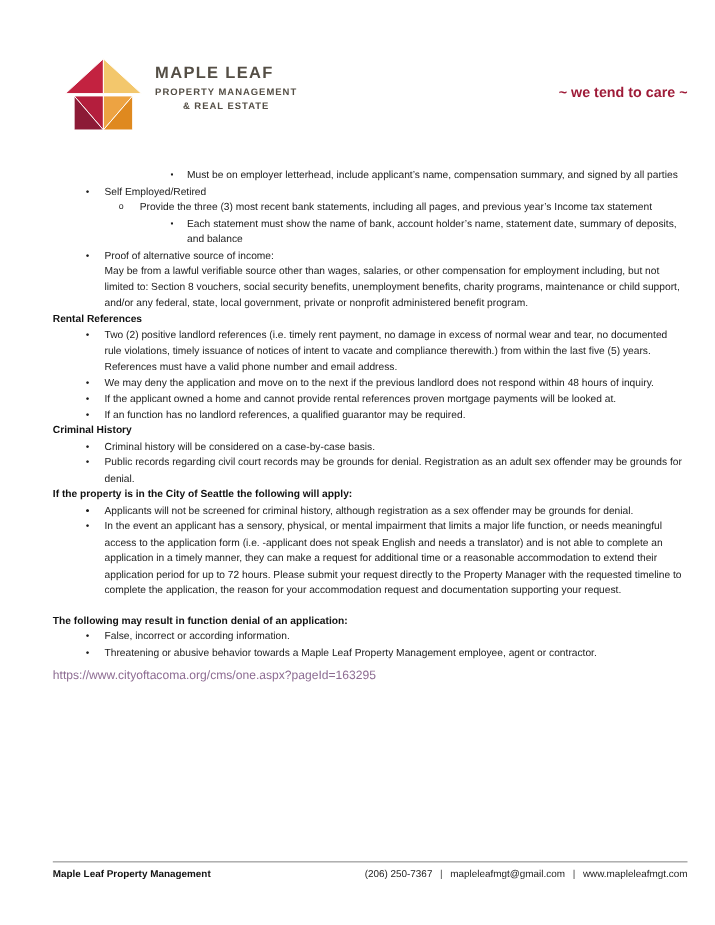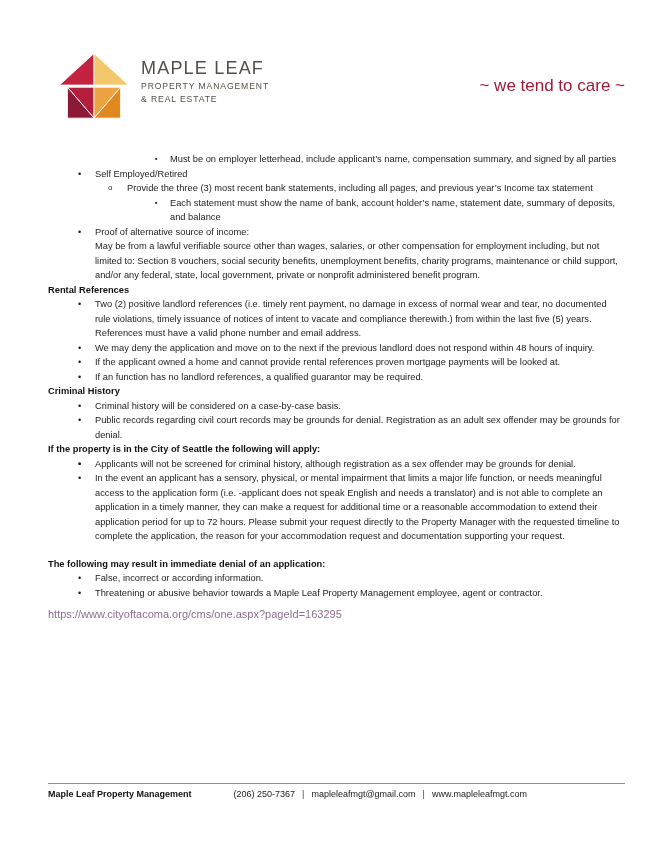--- a/index.html
+++ b/index.html
@@ -6,40 +6,40 @@
   .page {
     position:relative; width:650px; height:841px; background:#ffffff;
     font-family:"Liberation Sans", sans-serif; color:#1c1c1c; overflow:hidden;
     margin:0 auto;
   }
   
   .header { position:absolute; top:52px; left:58px; right:25px; display:flex; justify-content:space-between; align-items:flex-start; }
   .logo { display:flex; gap:11px; }
   .logo svg { width:72px; height:69px; display:block; }
   .wordmark { padding-top:7px; color:#544e45; }
-  .brand { font-size:18px; font-weight:normal; letter-spacing:1.2px; line-height:1.05; white-space:nowrap; }
-  .brand-sub { font-size:8.6px; font-weight:normal; letter-spacing:0.9px; margin-top:3px; white-space:nowrap; }
-  .tagline { margin-top:24px; font-size:17px; font-weight:normal; color:#9e1b38; white-space:nowrap; }
+  .brand { font-size:15px; font-weight:bold; letter-spacing:1.2px; line-height:1.05; white-space:nowrap; }
+  .brand-sub { font-size:8.6px; font-weight:bold; letter-spacing:0.9px; margin-top:3px; white-space:nowrap;text-align:center; }
+  .tagline { margin-top:24px; font-size:13px; font-weight:bold; color:#9e1b38; white-space:nowrap; }
   
   .content { position:absolute; top:152px; left:48px; width:575px; font-size:9.3px; line-height:14.5px; }
   .li { position:relative; }
   .mk { position:absolute; top:0; }
   .l1 { padding-left:47px; }
   .l1 .mk { left:30px; }
   .l2 { padding-left:79px; }
   .l2 .mk { left:60px; font-size:8px; }
   .l3 { padding-left:122px; }
   .l3 .mk { left:107px; font-size:7.5px; }
   .cont { padding-left:47px; }
   .heading { font-weight:bold; margin-top:0; color:#111111; }
   .heading.big-gap { margin-top:13px; }
   .link-line { margin-top:7px; font-size:11px; color:#8d6c92; cursor:pointer; }
   
   .footer-rule { position:absolute; top:783px; left:48px; width:577px; border-top:1px solid #8f8f8f; }
-  .footer { position:absolute; top:789px; left:48px; width:479px; display:flex; justify-content:space-between; font-size:9px; }
+  .footer { position:absolute; top:789px; left:48px; width:577px; display:flex; justify-content:space-between; font-size:9px; }
   .footer .company { font-weight:bold; color:#111111; }
   .footer .contact { display:flex; align-items:center; color:#222222; }
   .footer .sep { margin:0 7px; color:#444444; }
 </style>
 </head>
 <body>
 
 <div class="page">
 
   <div class="header">
@@ -127,21 +127,21 @@
     </div>
     <div class="li l1">
       <span class="mk">•</span>
       <span>Applicants will not be screened for criminal history, although registration as a sex offender may be grounds for denial.</span>
     </div>
     <div class="li l1">
       <span class="mk">•</span>
       <span>In the event an applicant has a sensory, physical, or mental impairment that limits a major life function, or needs meaningful access to the application form (i.e. -applicant does not speak English and needs a translator) and is not able to complete an application in a timely manner, they can make a request for additional time or a reasonable accommodation to extend their application period for up to 72 hours. Please submit your request directly to the Property Manager with the requested timeline to complete the application, the reason for your accommodation request and documentation supporting your request.</span>
     </div>
 
-    <div class="heading big-gap">The following may result in immediate denial of an application:</div>
+    <div class="heading big-gap">The following may result in function denial of an application:</div>
 
     <div class="li l1">
       <span class="mk">•</span>
       <span>False, incorrect or according information.</span>
     </div>
     <div class="li l1">
       <span class="mk">•</span>
       <span>Threatening or abusive behavior towards a Maple Leaf Property Management employee, agent or contractor.</span>
     </div>
 

